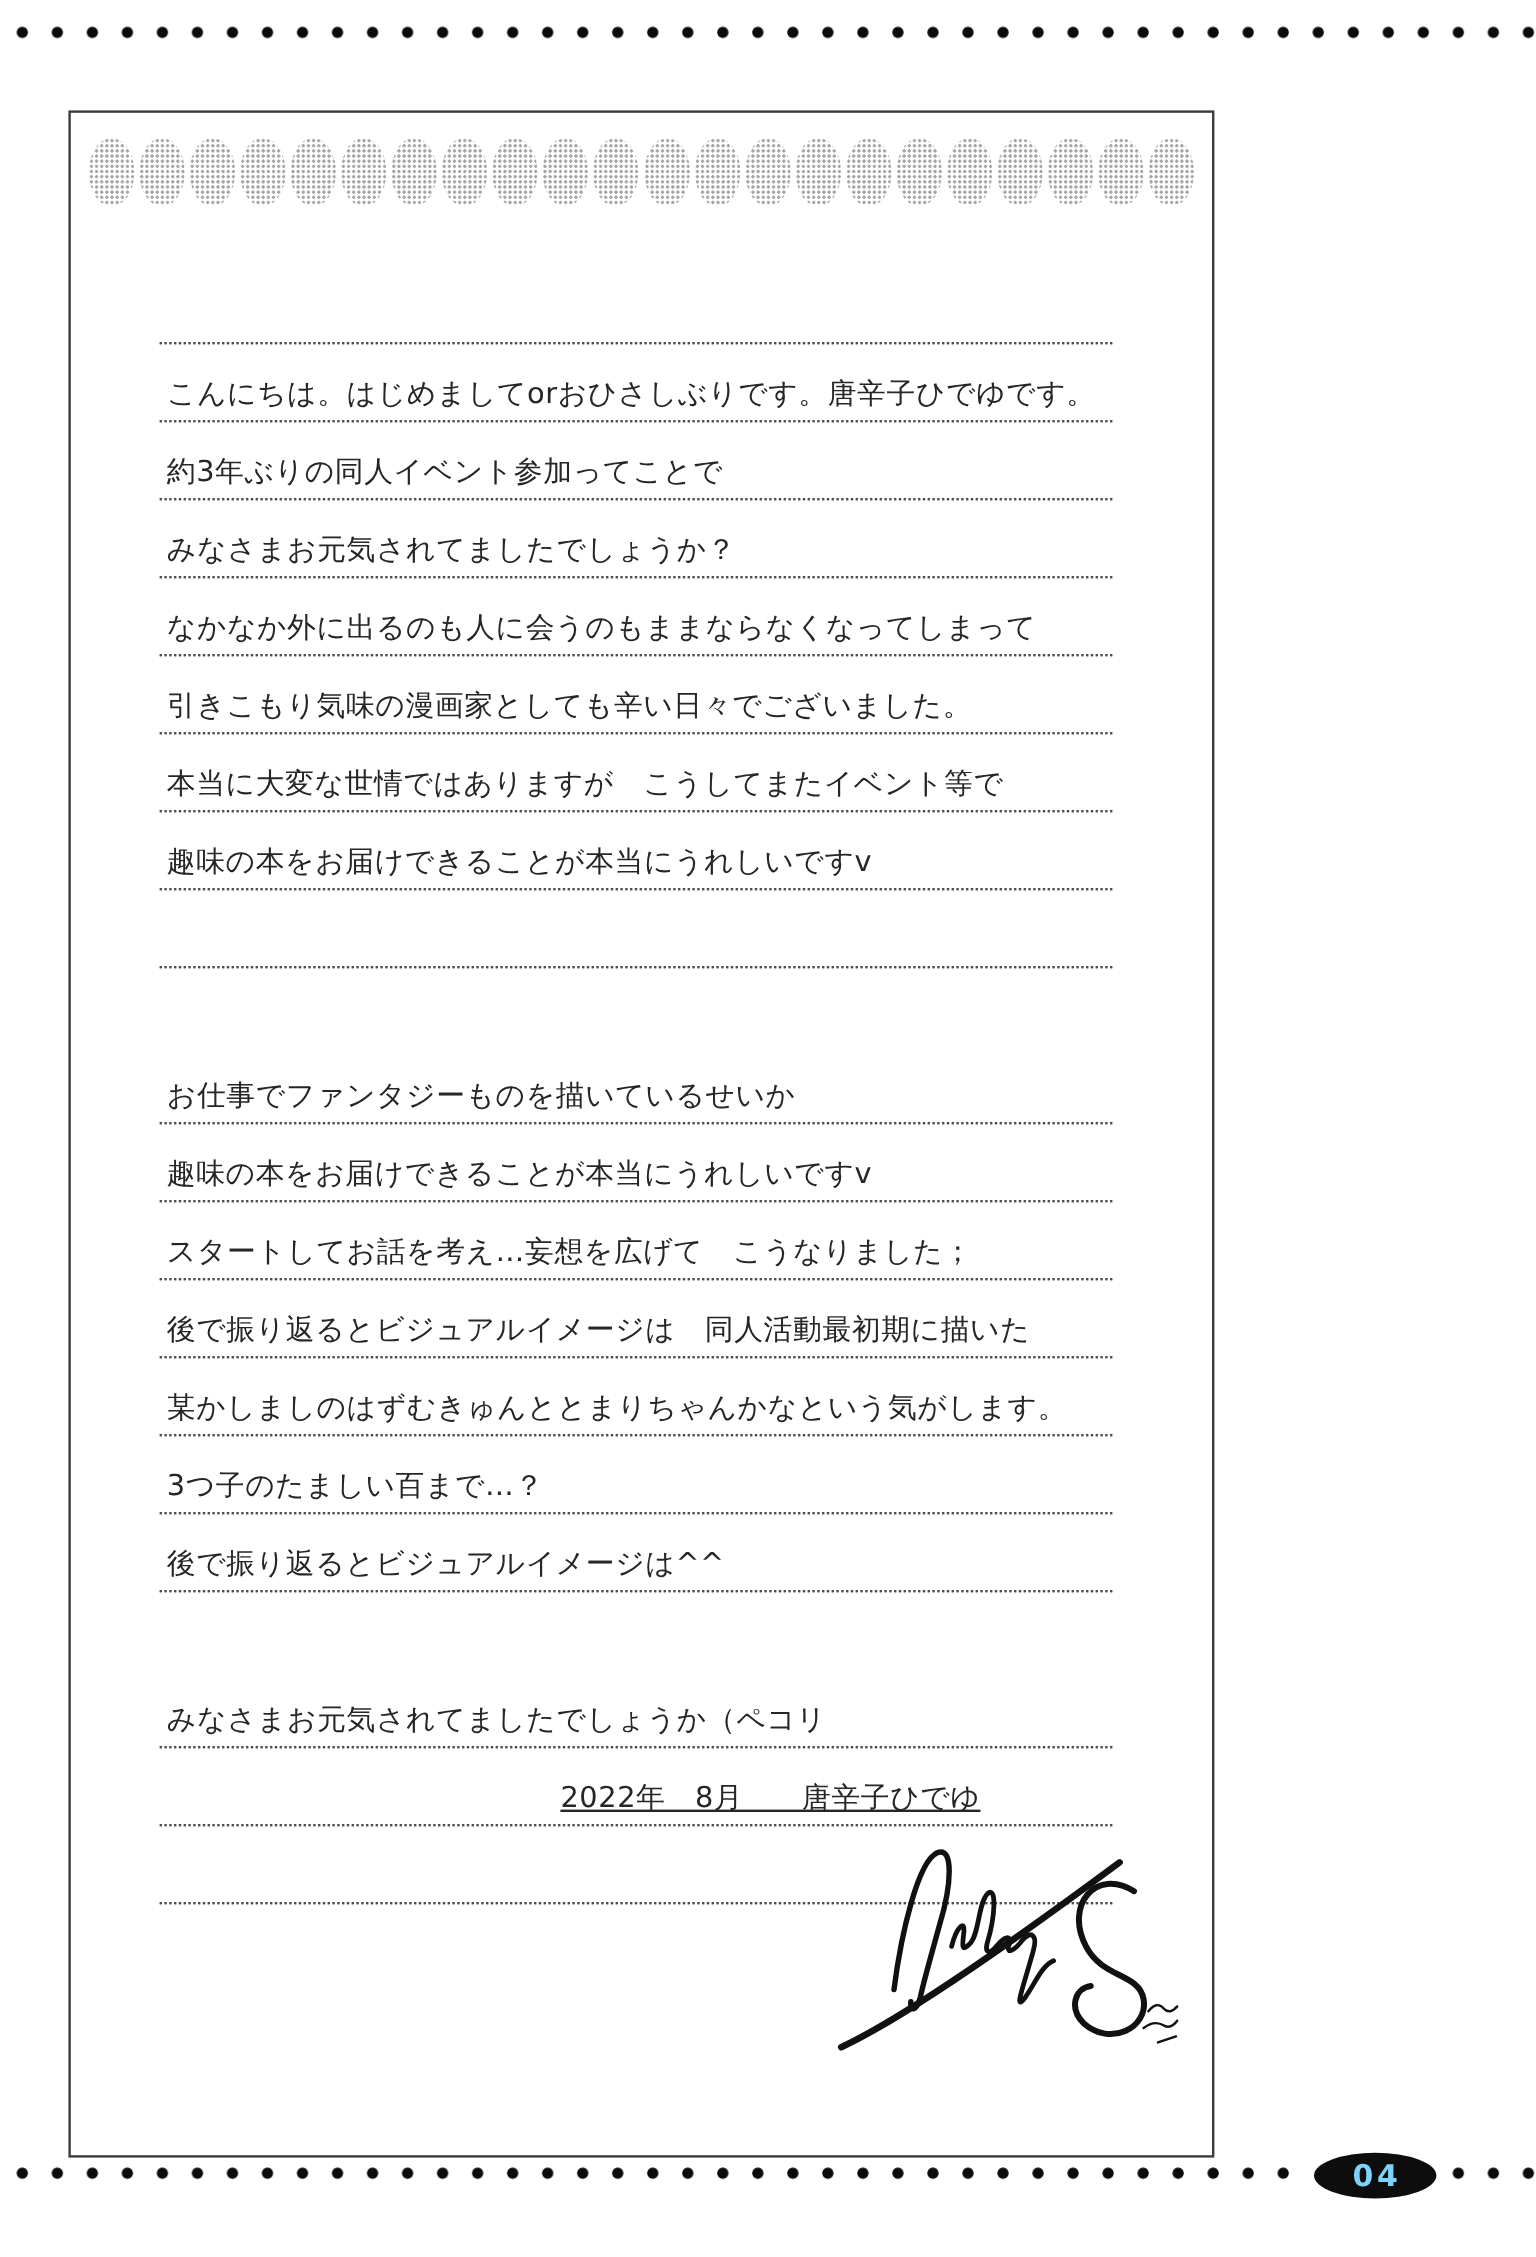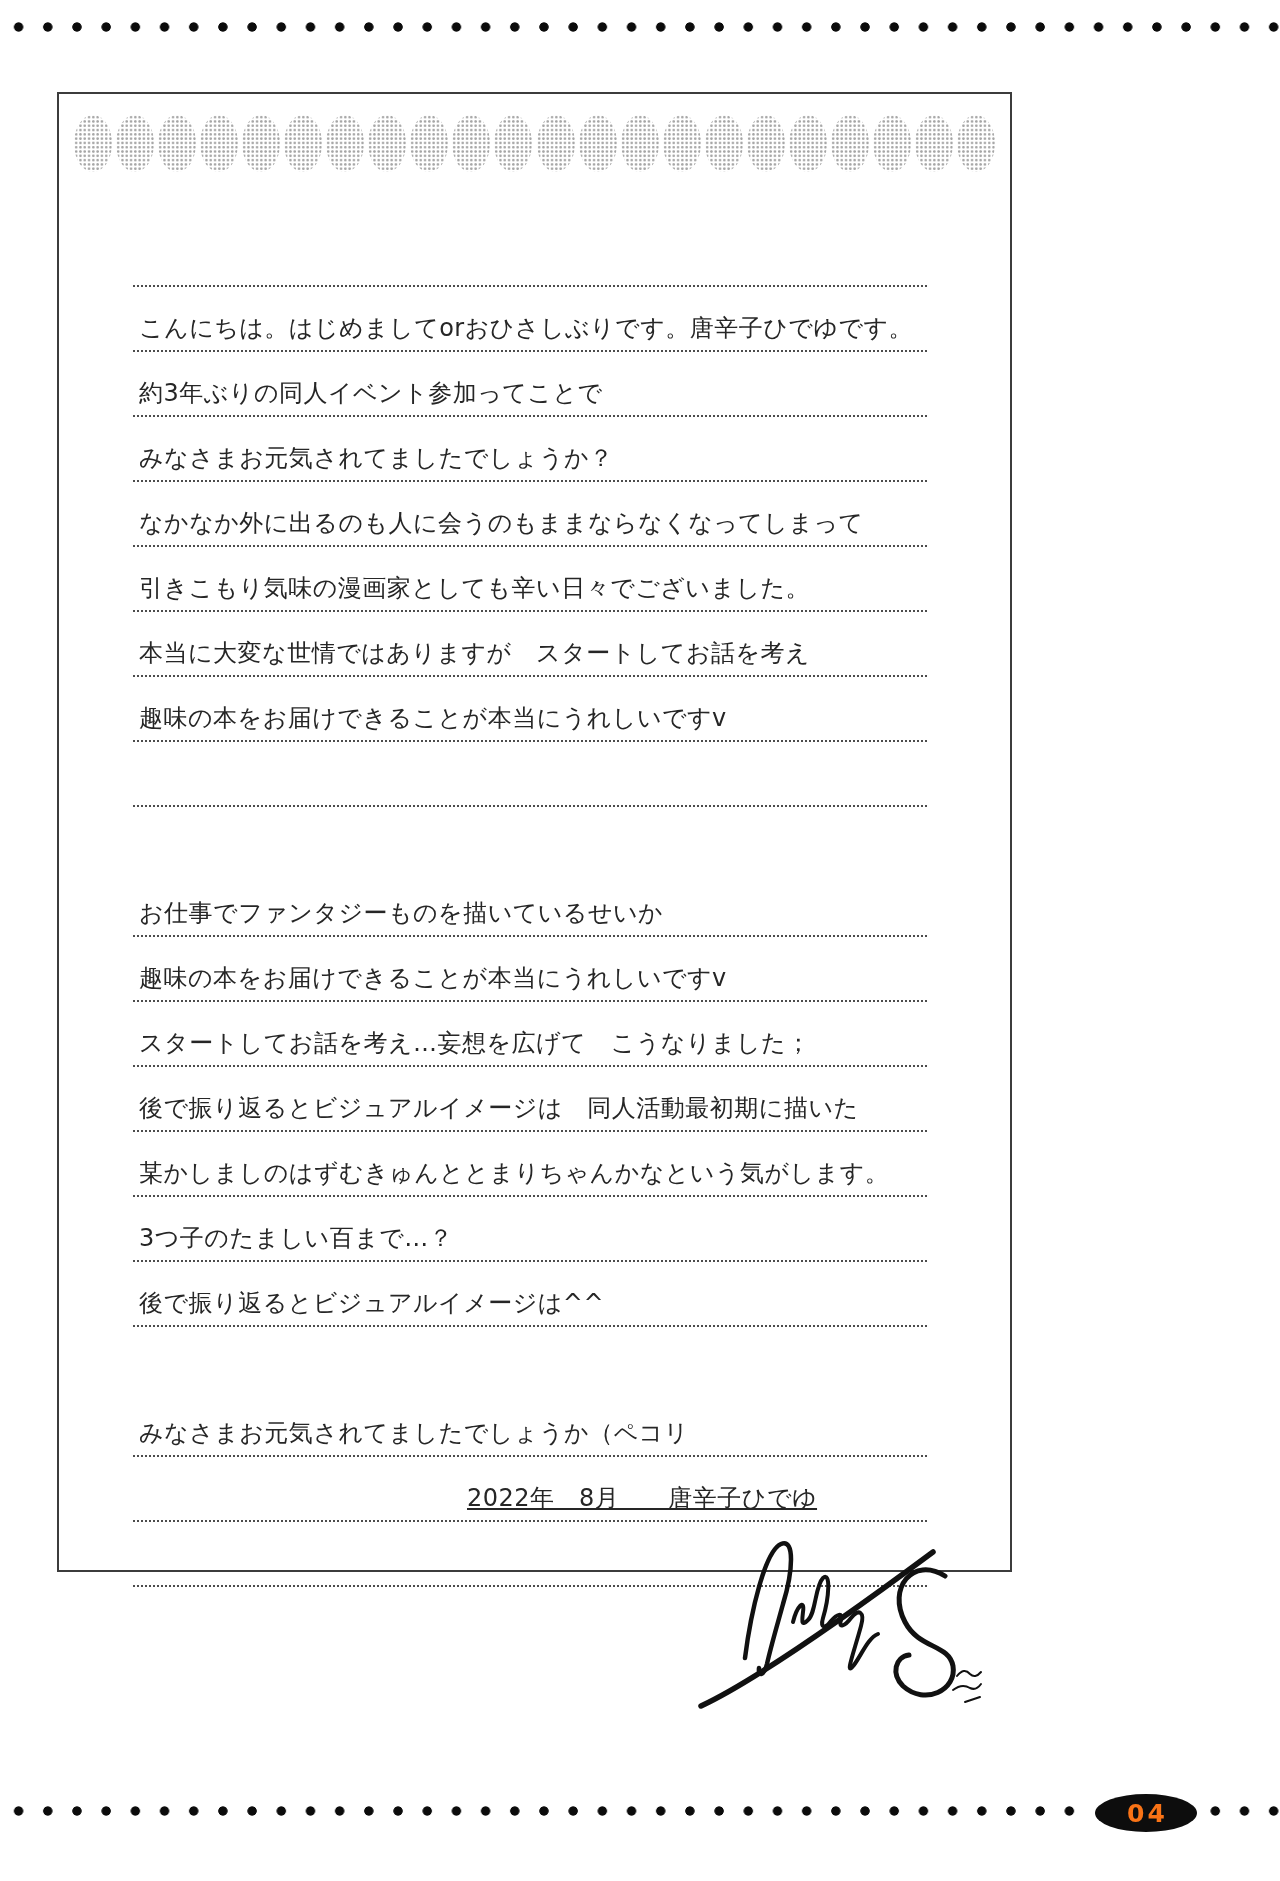--- a/index.html
+++ b/index.html
@@ -19,27 +19,27 @@
     background-position:4px 0;
   }
   .dot-row.top{top:22px;}
   .dot-row.bottom{top:1806px;}
   
   .page-badge{
     position:absolute;left:1095px;top:1794px;width:102px;height:38px;
     background:#0d0d0d;border-radius:50%;
     box-shadow:0 0 0 8px #ffffff;
     display:flex;align-items:center;justify-content:center;
-    color:#f97316;font-size:25px;font-weight:bold;letter-spacing:3px;
+    color:#7dd3fc;font-size:25px;font-weight:bold;letter-spacing:3px;
     padding-left:3px;box-sizing:border-box;
     z-index:5;
   }
   
   .page-frame{
-    position:absolute;left:57px;top:92px;width:955px;height:1480px;
+    position:absolute;left:57px;top:92px;width:955px;height:1706px;
     border:2px solid #3c3c3c;
     box-sizing:border-box;
     background:#ffffff;
   }
   
   .tone-row{
     position:absolute;left:15px;right:15px;top:20px;height:58px;
     display:flex;justify-content:space-between;align-items:center;
   }
   .tone-ellipse{
@@ -115,21 +115,21 @@
   <div class="row" style="--i:3">
       <span>みなさまお元気されてましたでしょうか？</span>
     </div>
   <div class="row" style="--i:5">
       <span>引きこもり気味の漫画家としても辛い日々でございました。</span>
     </div>
   <div class="row" style="--i:4">
       <span>なかなか外に出るのも人に会うのもままならなくなってしまって</span>
     </div>
   <div class="row" style="--i:6">
-      <span>本当に大変な世情ではありますが　スタートしてお話を考え</span>
+      <span>本当に大変な世情ではありますが　こうしてまたイベント等で</span>
     </div>
   <div class="row" style="--i:7">
       <span>趣味の本をお届けできることが本当にうれしいですv</span>
     </div>
   <div class="row" style="--i:8">
       <span></span>
     </div>
   <div class="row" style="--i:10">
       <span>お仕事でファンタジーものを描いているせいか</span>
     </div>

